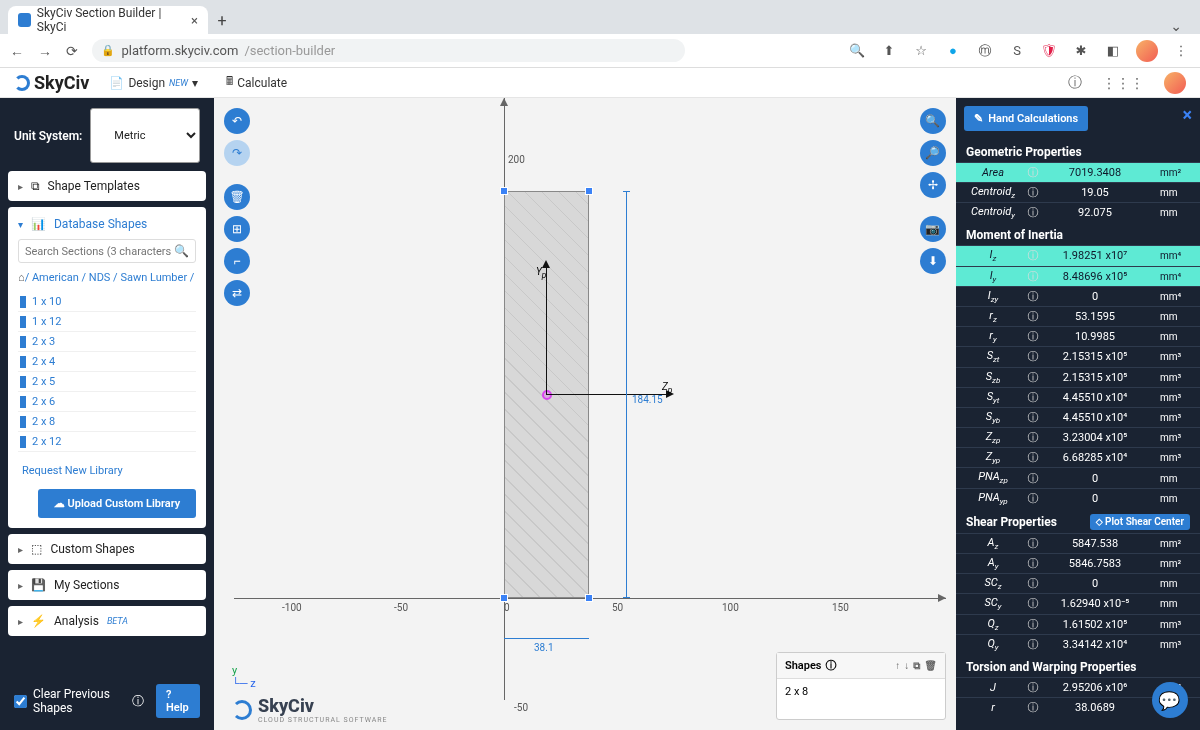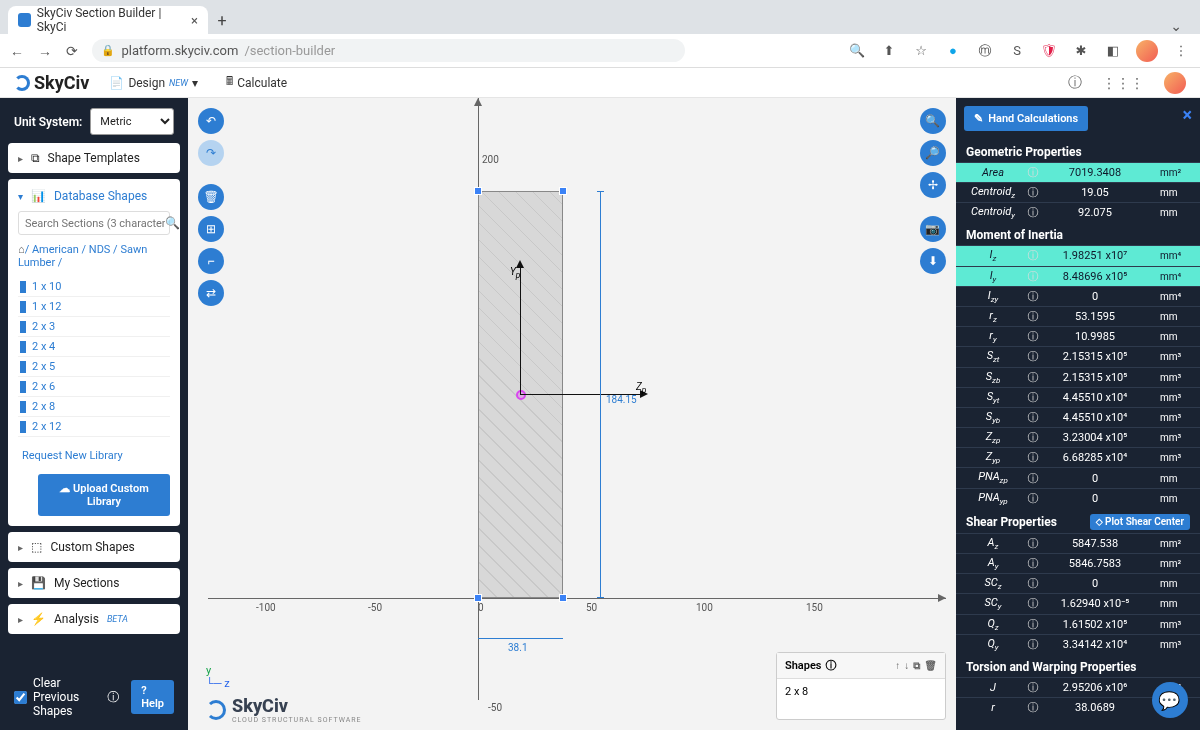--- a/index.html
+++ b/index.html
@@ -28,24 +28,24 @@
 .menus { display: flex; gap: 28px; font-size: 12px; color: #333; }
 .menus .m { display: flex; align-items: center; gap: 4px; }
 .sup { color: #2d7dd2; font-size: 9px; vertical-align: super; font-style: italic; }
 .appbar .grow { flex: 1; }
 .appbar .r-ico { color: #666; font-size: 14px; }
 
 
 .main { display: flex; height: calc(730px - 68px - 30px); }
 
 
-.sidebar { width: 188px; background: #1a2332; color: #fff; display: flex; flex-direction: column; padding: 8px; gap: 6px; font-size: 12px; }
+.sidebar { width: 214px; background: #1a2332; color: #fff; display: flex; flex-direction: column; padding: 8px; gap: 6px; font-size: 12px; }
 .unit-row { display: flex; align-items: center; gap: 8px; padding: 2px 6px; }
 .unit-row label { font-weight: 600; }
-.unit-row select { flex: 1; font-size: 11px; padding: 5px; border: 1px solid #999; border-radius: 3px; background:#fff; color:#222;}
+.unit-row select { flex: 1; font-size: 11px; padding: 19px; border: 1px solid #999; border-radius: 3px; background:#fff; color:#222;}
 
 .panel { background: #fff; color: #222; border-radius: 4px; padding: 8px 10px; display: flex; align-items: center; gap: 8px; cursor: pointer; }
 .panel .caret { font-size: 10px; color: #666; }
 .panel.blue { color: #2d7dd2; }
 .panel.col { flex-direction: column; align-items: stretch; padding: 10px; gap: 8px;}
 
 .search { display: flex; align-items: center; border: 1px solid #ddd; border-radius: 3px; padding: 4px 6px; }
 .search input { border: none; outline: none; flex: 1; font-size: 11px; }
 .breadcrumb { font-size: 11px; color: #2d7dd2; }
 .breadcrumb .home { color: #666; }

